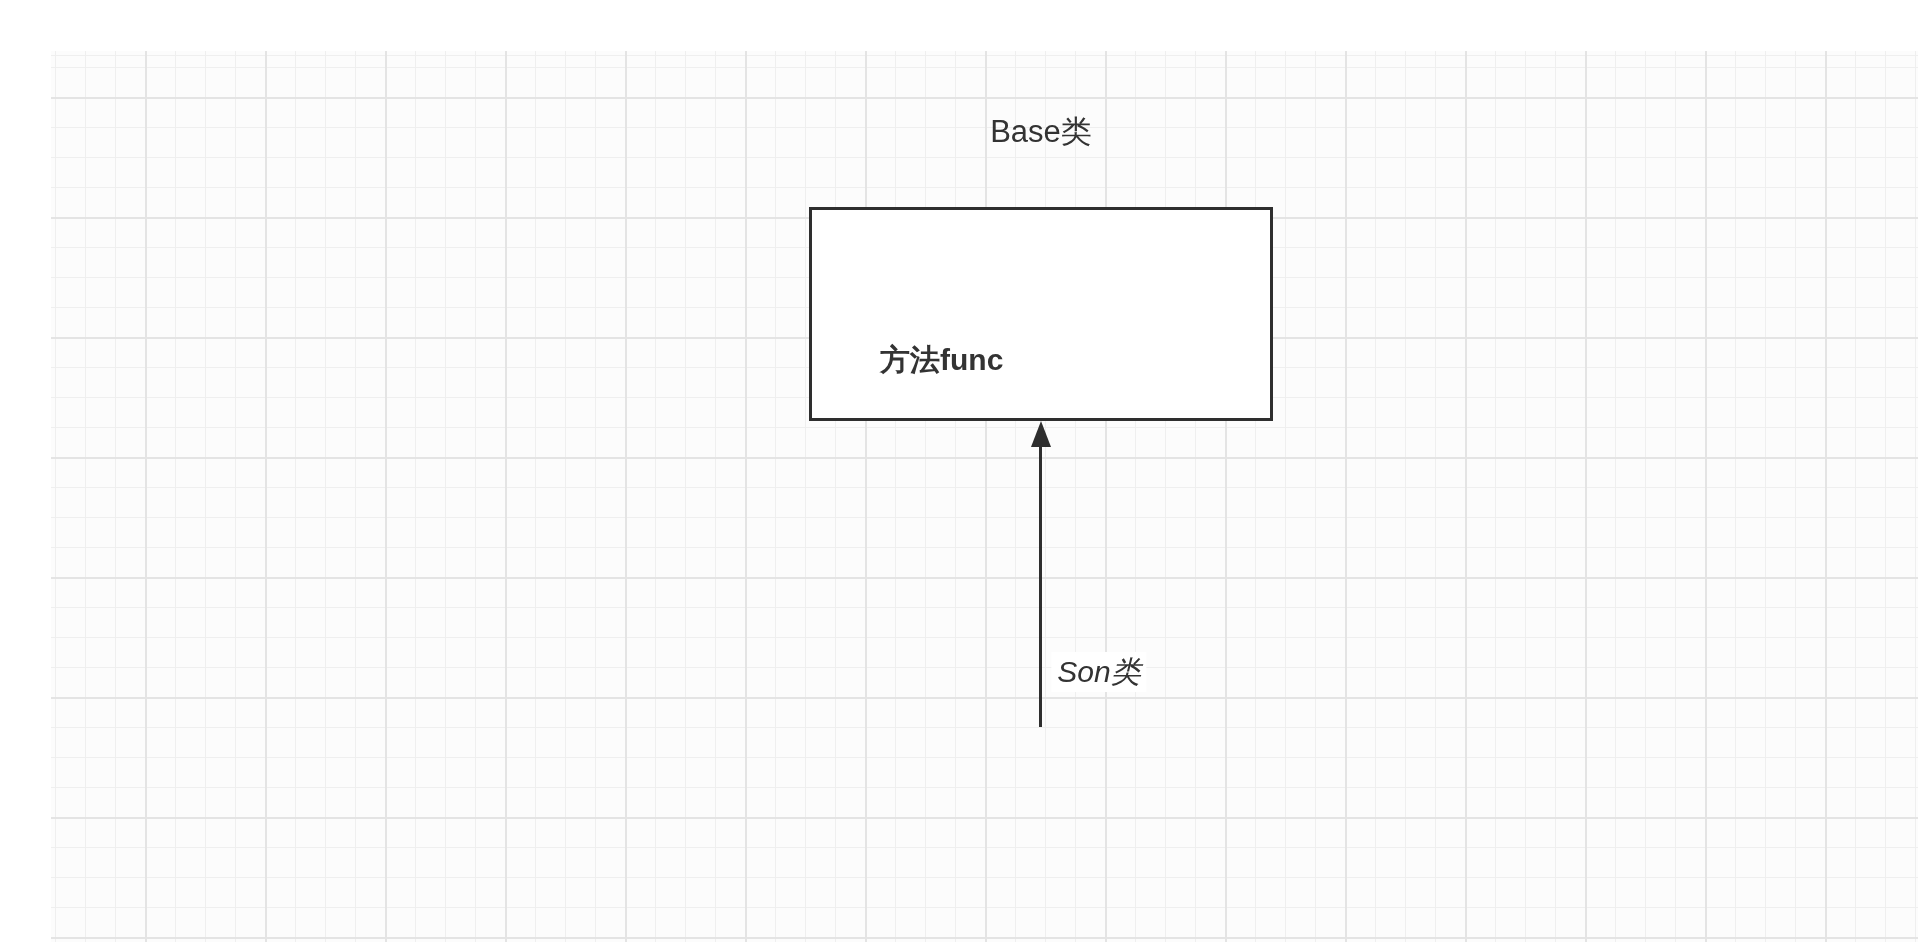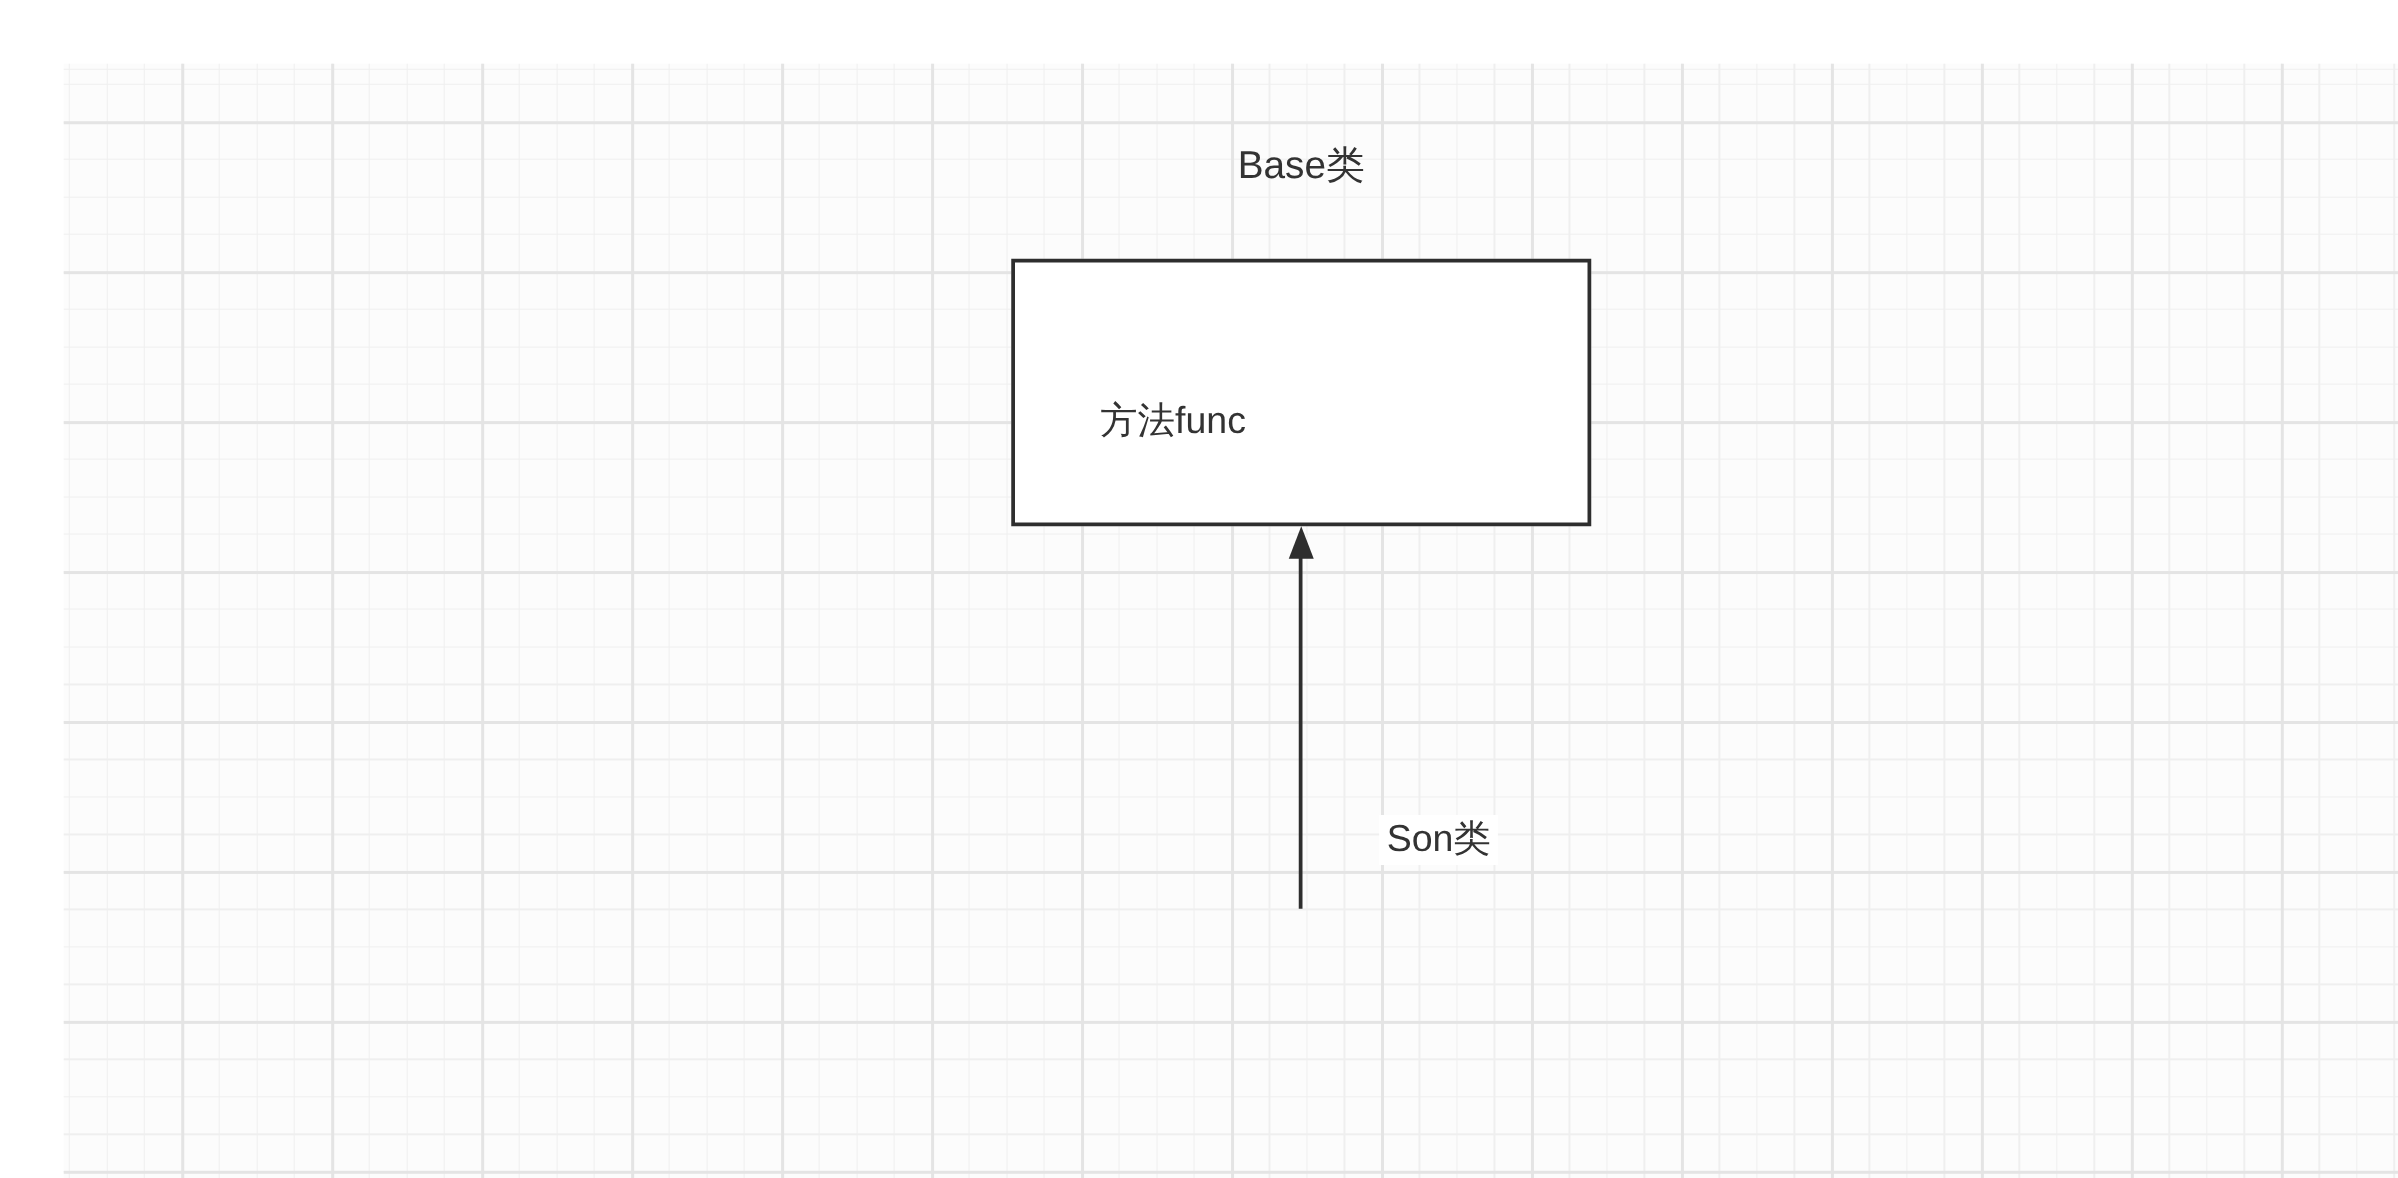--- a/index.html
+++ b/index.html
@@ -44,45 +44,46 @@
   .node-son{left:741px;top:659px;width:464px;height:213px;}
   .node-label{
     position:absolute;
     left:51px;
     transform:translateY(-50%);
     font-size:30px;
     line-height:38px;
     color:var(--text);
     white-space:nowrap;
   }
-  .node-base .node-label{top:110px;}
+  .node-base .node-label{top:133px;font-weight:bold;}
   .node-son .node-label{top:124px;}
   .edge-line{
     position:absolute;
     left:971px;top:376px;
     width:3px;height:283px;
     background:var(--stroke);
   }
   .edge-arrowhead{
     position:absolute;
     left:963px;top:353px;
     width:0;height:0;
     border-left:10px solid transparent;
     border-right:10px solid transparent;
     border-bottom:26px solid var(--stroke);
   }
   .edge-label{
     position:absolute;
-    left:1083px;top:604px;
+    left:1031px;top:604px;
     transform:translate(-50%,-50%);
     background:var(--node-fill);
     padding:1px 6px;
     font-size:30px;line-height:38px;
     color:var(--text);
     white-space:nowrap;
+    font-style:italic;
   }
 </style>
 </head>
 <body>
 
 <div class="canvas">
 
   <div class="diagram-title">Base类</div>
 
   <div class="node node-base">

